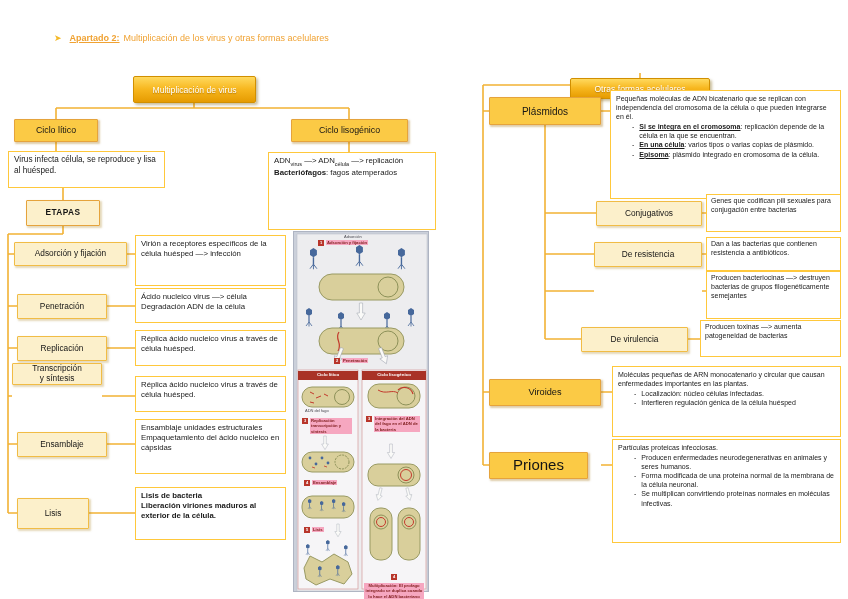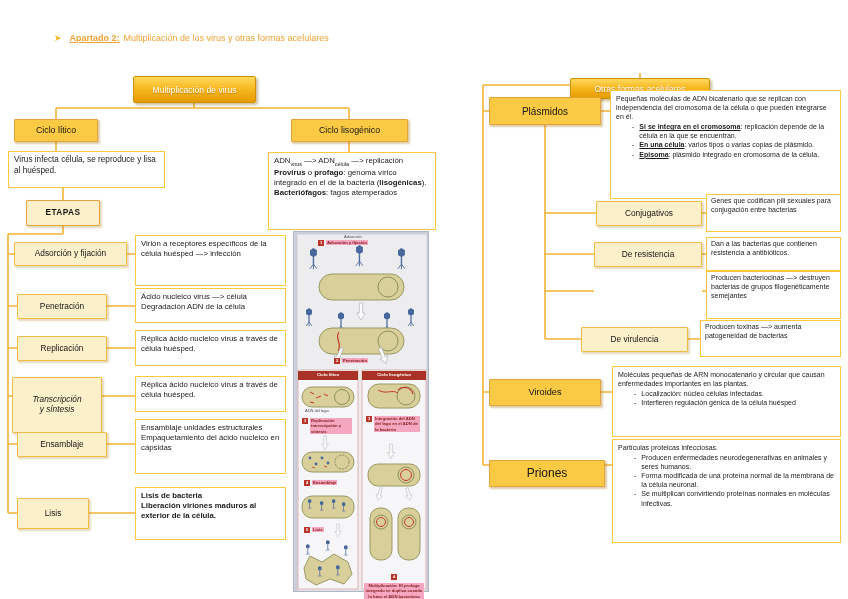--- a/index.html
+++ b/index.html
@@ -72,30 +72,29 @@
 
   <div class="abs hdr" style="left:133px;top:76px;width:123px;height:27px;">Multiplicación de virus</div>
 
   <div class="abs gold" style="left:14px;top:119px;width:84px;height:23px;">Ciclo lítico</div>
   <div class="abs gold" style="left:291px;top:119px;width:117px;height:23px;">Ciclo lisogénico</div>
 
   <div class="abs wbox" style="left:8px;top:151px;width:157px;height:37px;font-size:8.2px;">Virus infecta célula, se reproduce y lisa al huésped.</div>
 
   <div class="abs wbox" style="left:268px;top:152px;width:168px;height:78px;">
     <div><span>ADN</span><sub>virus</sub><span> —&gt; ADN</span><sub>célula</sub><span> —&gt; replicación</span></div>
-    <div><b>Provirus</b><span> o </span><b>profago</b><span>: genoma vírico integrado en el de la bacteria (</span><b>lisogénicas</b><span>).</span></div>
     <div><b>Bacteriófagos</b><span>: fagos atemperados</span></div>
   </div>
 
   <div class="abs cream etapas" style="left:26px;top:200px;width:74px;height:26px;">ETAPAS</div>
 
   <div class="abs cream" style="left:14px;top:242px;width:113px;height:24px;">Adsorción y fijación</div>
   <div class="abs cream" style="left:17px;top:294px;width:90px;height:25px;">Penetración</div>
   <div class="abs cream" style="left:17px;top:336px;width:90px;height:25px;">Replicación</div>
-  <div class="abs cream pre" style="left:12px;top:377px;width:90px;height:56px;font-style:italic;">Transcripción
+  <div class="abs cream pre" style="left:12px;top:363px;width:90px;height:22px;">Transcripción
 y síntesis</div>
   <div class="abs cream" style="left:17px;top:432px;width:90px;height:25px;">Ensamblaje</div>
   <div class="abs cream" style="left:17px;top:498px;width:72px;height:31px;">Lisis</div>
 
   <div class="abs wbox pre" style="left:135px;top:235px;width:151px;height:51px;">Virión a receptores específicos de la célula huésped —&gt; infección</div>
   <div class="abs wbox pre" style="left:135px;top:288px;width:151px;height:35px;">Ácido nucleico virus —&gt; célula
 Degradación ADN de la célula</div>
   <div class="abs wbox pre" style="left:135px;top:330px;width:151px;height:36px;">Réplica ácido nucleico virus a través de célula huésped.</div>
   <div class="abs wbox pre" style="left:135px;top:376px;width:151px;height:36px;">Réplica ácido nucleico virus a través de célula huésped.</div>
   <div class="abs wbox pre" style="left:135px;top:419px;width:151px;height:55px;">Ensamblaje unidades estructurales
@@ -144,21 +143,21 @@
           <span class="dash"></span>
           <span>Localización: núcleo células infectadas.</span>
         </div>
       <div class="bullet">
           <span class="dash"></span>
           <span>Interfieren regulación génica de la célula huésped</span>
         </div>
     </div>
   </div>
 
-  <div class="abs gold" style="left:489px;top:452px;width:116px;height:27px;font-size:12px;margin-top:8px;">Priones</div>
+  <div class="abs gold" style="left:489px;top:452px;width:99px;height:27px;font-size:15px;">Priones</div>
   <div class="abs wbox dense" style="left:612px;top:439px;width:229px;height:104px;">
     <div>Partículas proteicas infecciosas.</div>
     <div class="bullets">
       <div class="bullet">
           <span class="dash"></span>
           <span>Producen enfermedades neurodegenerativas en animales y seres humanos.</span>
         </div>
       <div class="bullet">
           <span class="dash"></span>
           <span>Forma modificada de una proteína normal de la membrana de la célula neuronal.</span>

